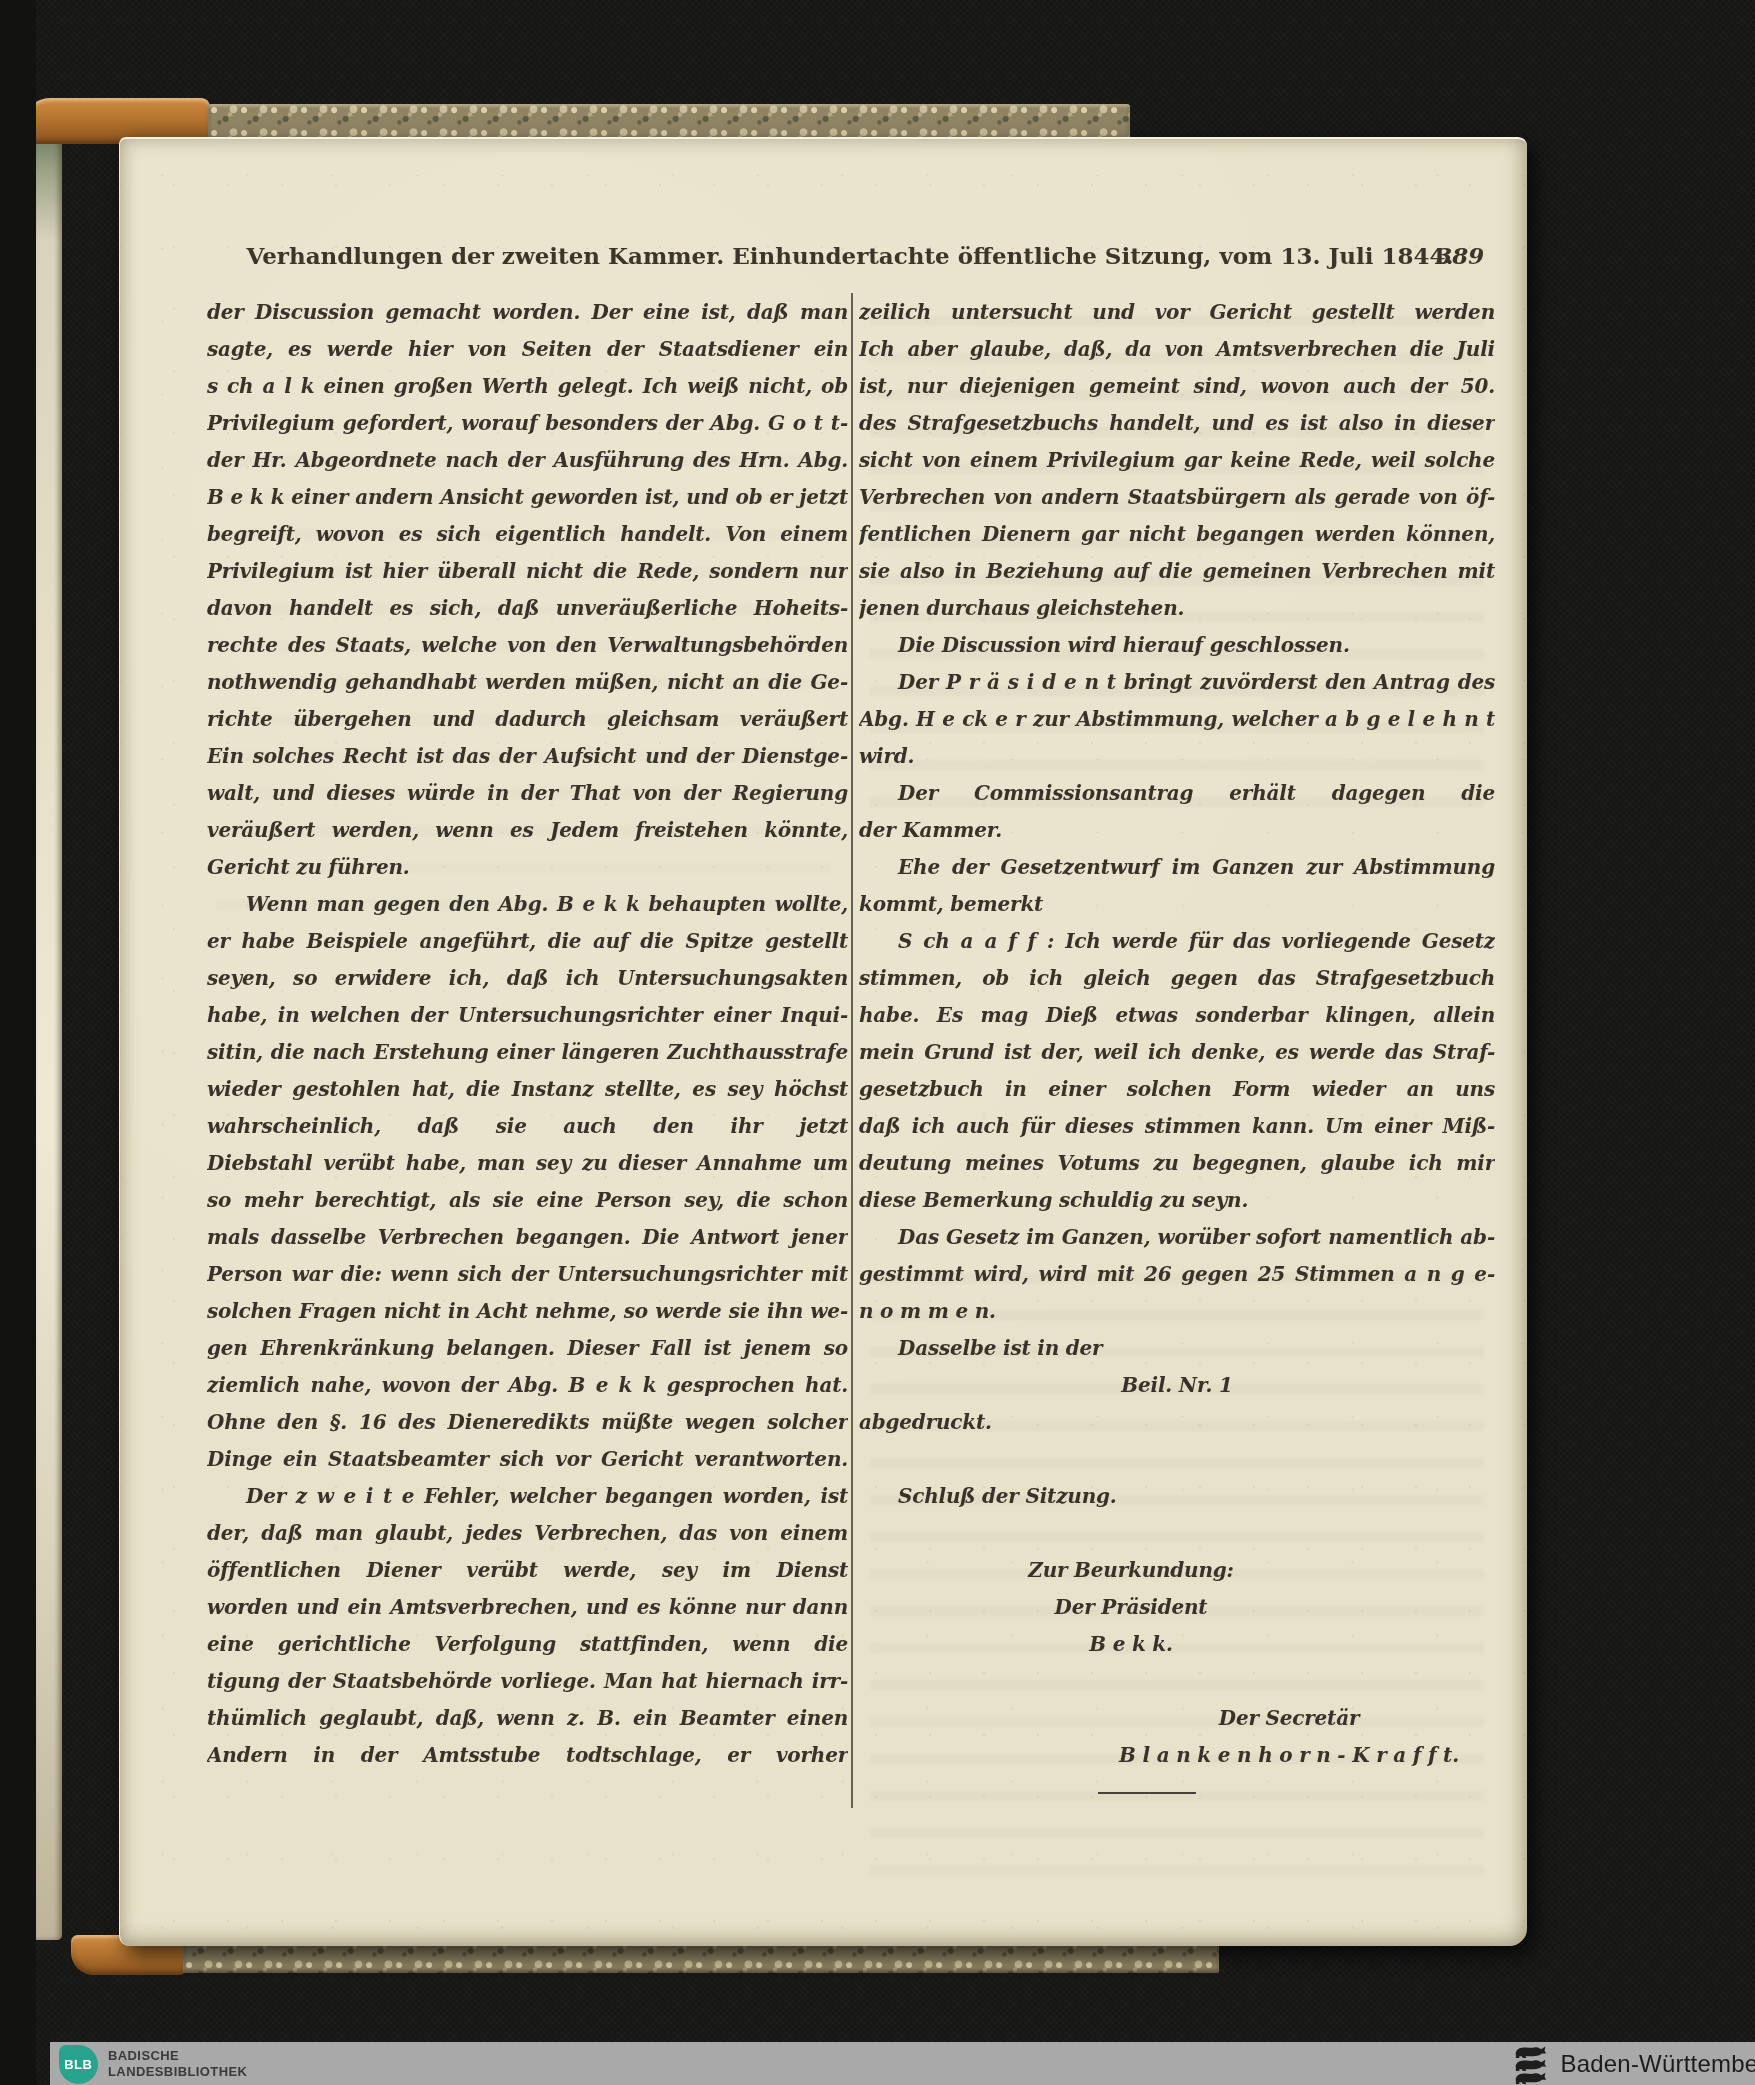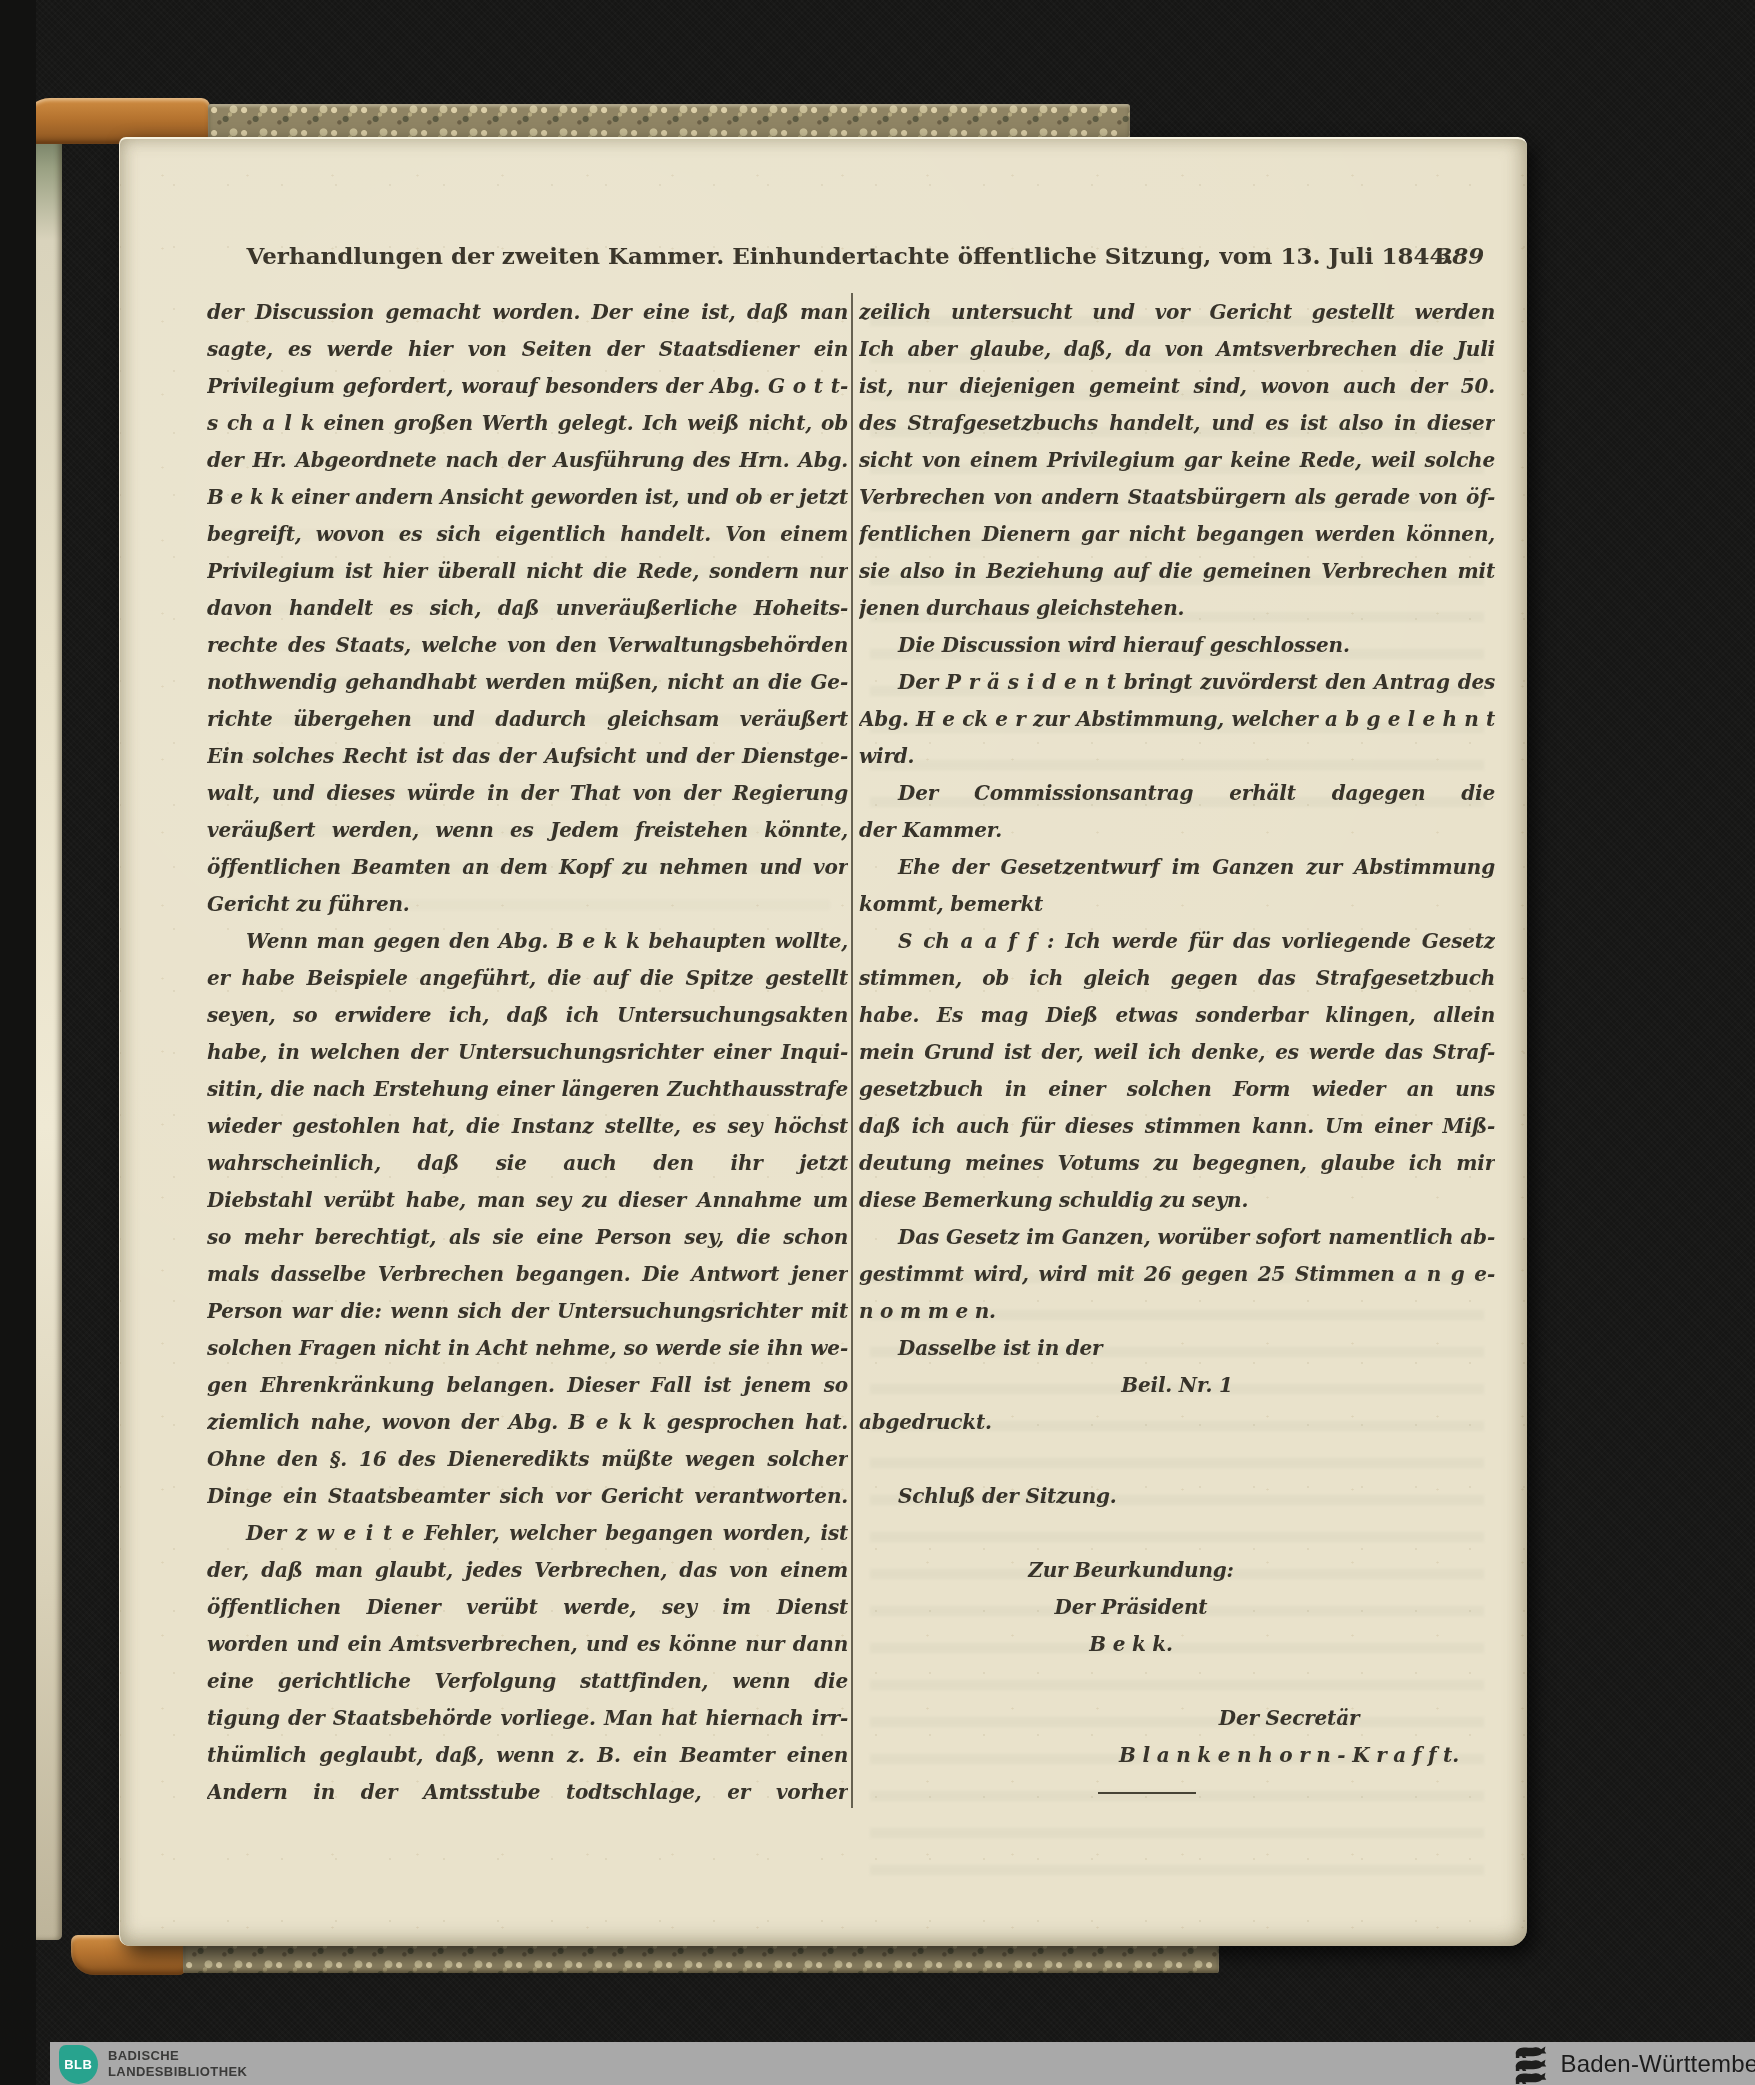--- a/index.html
+++ b/index.html
@@ -99,34 +99,33 @@
 
   <div class="pg-header ink">
     <span>Verhandlungen der zweiten Kammer.  Einhundertachte öffentliche Sitzung, vom 13. Juli 1844.</span>
     <span class="pg-num">389</span>
   </div>
 
   <div class="col-rule"></div>
   <div class="col left">
       <div class="line s-j">der Discussion gemacht worden.  Der eine ist, daß man</div>
       <div class="line s-j">sagte, es werde hier von Seiten der Staatsdiener ein</div>
+      <div class="line s-j">s ch a l k einen großen Werth gelegt.  Ich weiß nicht, ob</div>
       <div class="line s-j">Privilegium gefordert, worauf besonders der Abg. G o t t-</div>
-      <div class="line s-j">s ch a l k einen großen Werth gelegt.  Ich weiß nicht, ob</div>
       <div class="line s-j">der Hr. Abgeordnete nach der Ausführung des Hrn. Abg.</div>
       <div class="line s-j">B e k k einer andern Ansicht geworden ist, und ob er jetzt</div>
       <div class="line s-j">begreift, wovon es sich eigentlich handelt.  Von einem</div>
       <div class="line s-j">Privilegium ist hier überall nicht die Rede, sondern nur</div>
       <div class="line s-j">davon handelt es sich, daß unveräußerliche Hoheits-</div>
       <div class="line s-j">rechte des Staats, welche von den Verwaltungsbehörden</div>
       <div class="line s-j">nothwendig gehandhabt werden müßen, nicht an die Ge-</div>
       <div class="line s-j">richte übergehen und dadurch gleichsam veräußert werden.</div>
       <div class="line s-j">Ein solches Recht ist das der Aufsicht und der Dienstge-</div>
       <div class="line s-j">walt, und dieses würde in der That von der Regierung</div>
       <div class="line s-j">veräußert werden, wenn es Jedem freistehen könnte, einen</div>
-      <div class="line s-j">öffentlichen Beamten an dem Kopf zu nehmen und vor</div>
       <div class="line s-l">Gericht zu führen.</div>
       <div class="line s-i">Wenn man gegen den Abg. B e k k behaupten wollte,</div>
       <div class="line s-j">er habe Beispiele angeführt, die auf die Spitze gestellt</div>
       <div class="line s-j">seyen, so erwidere ich, daß ich Untersuchungsakten gelesen</div>
       <div class="line s-j">habe, in welchen der Untersuchungsrichter einer Inqui-</div>
       <div class="line s-j">sitin, die nach Erstehung einer längeren Zuchthausstrafe</div>
       <div class="line s-j">wieder gestohlen hat, die Instanz stellte, es sey höchst</div>
       <div class="line s-j">wahrscheinlich, daß sie auch den ihr jetzt angeschuldigten</div>
       <div class="line s-j">Diebstahl verübt habe, man sey zu dieser Annahme um</div>
       <div class="line s-j">so mehr berechtigt, als sie eine Person sey, die schon mehr-</div>

